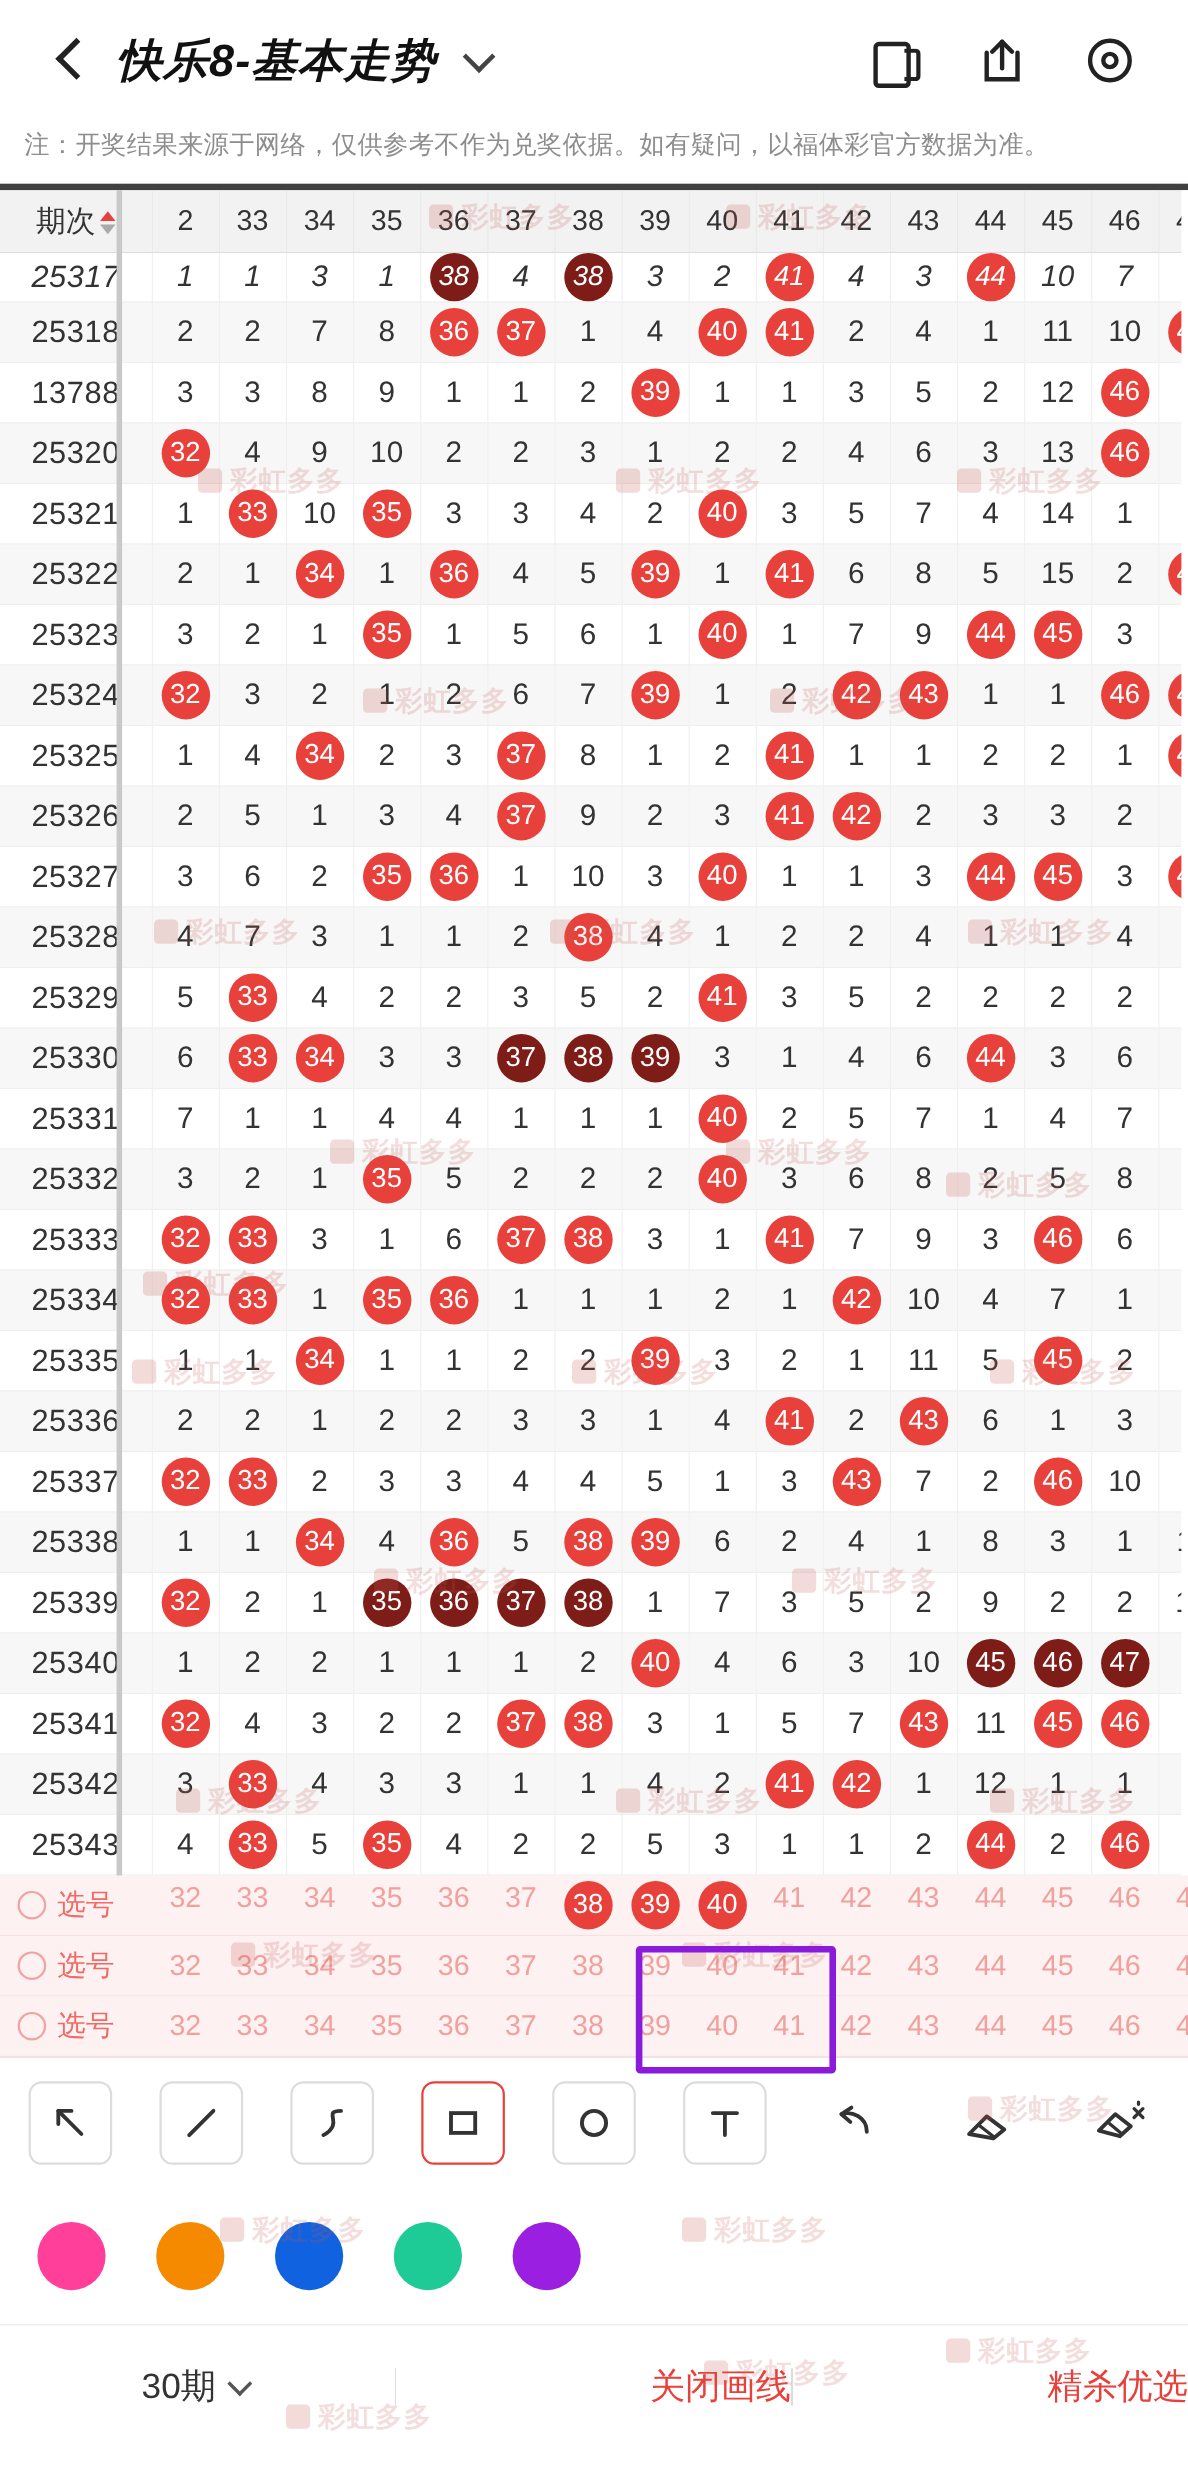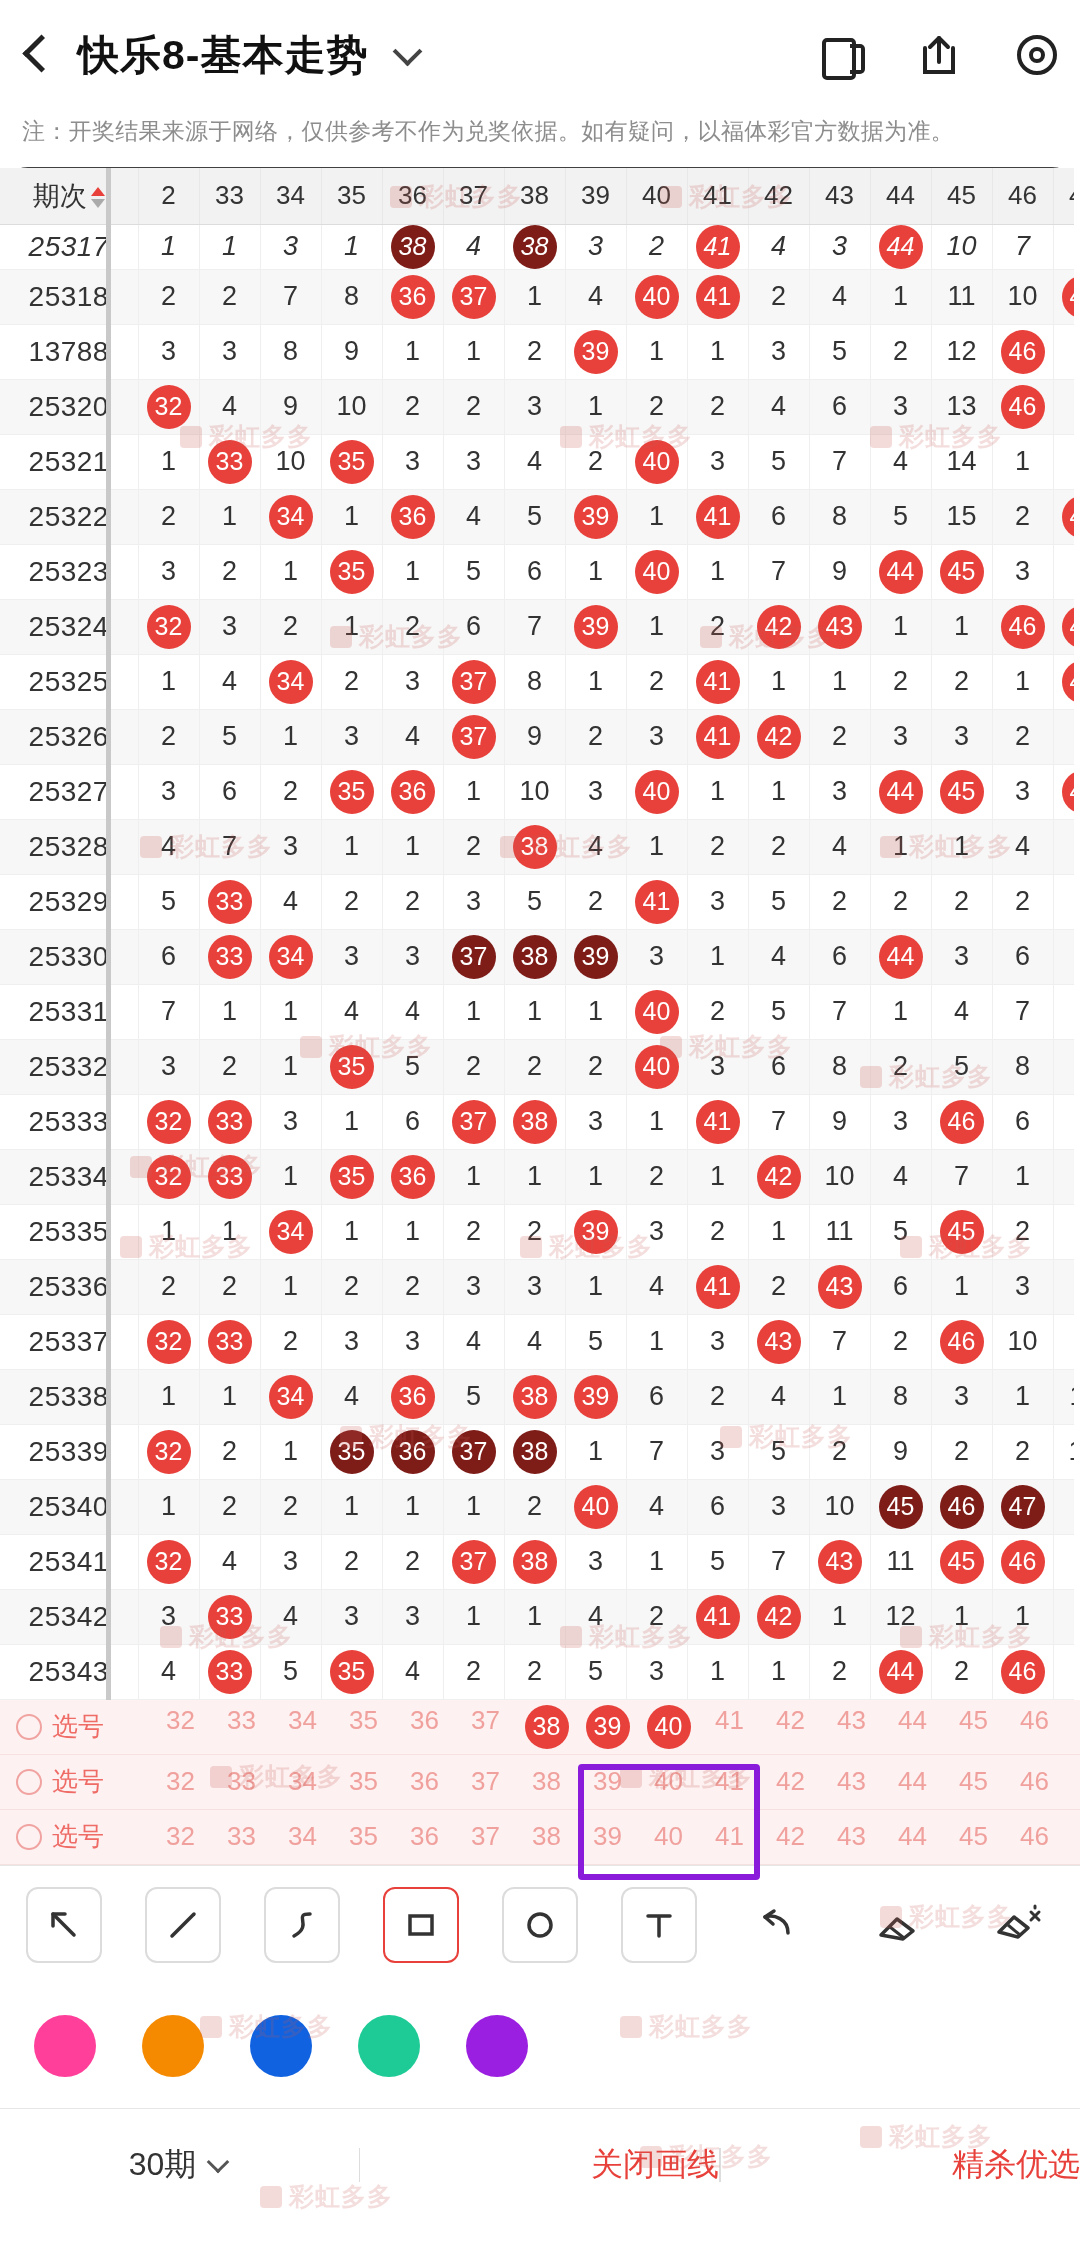--- a/index.html
+++ b/index.html
@@ -11,22 +11,23 @@
     color: #222;
     overflow: hidden;
     position: relative;
   }
 
   
   .header {
     height: 110px;
     display: flex;
     align-items: center;
-    padding: 0 14px;
+    padding: 0 42px;
     position: relative;
+    font-style: italic;
   }
   .back-chevron {
     width: 46px; height: 46px;
     position: relative;
     flex: 0 0 auto;
     margin-right: 18px;
   }
   .back-chevron::before {
     content: "";
     position: absolute;
@@ -84,22 +85,21 @@
     font-size: 23px;
     color: #8d8d8d;
     padding: 6px 22px 20px 22px;
     white-space: nowrap;
     letter-spacing: 0.3px;
   }
 
   
   .table-wrap {
     position: relative;
-    border-top: 1px solid #404040;
-    border-radius: 28px;
+    border-top: 6px solid #404040;
   }
   table.grid {
     border-collapse: collapse;
     width: 1080px;
     table-layout: fixed;
   }
   table.grid col.c-period { width: 138px; }
   table.grid col.c-num { width: 61px; }
 
   table.grid thead th {
@@ -200,21 +200,20 @@
     pointer-events: none;
   }
 
   
   .pick-row {
     display: flex;
     align-items: center;
     height: 55px;
     background: #fdf1f1;
     border-bottom: 1px solid #f6e0e0;
-    gap: 12px;
   }
   .pick-label {
     width: 138px;
     display: flex;
     align-items: center;
     gap: 10px;
     padding-left: 16px;
     flex: 0 0 auto;
   }
   .pick-circle {

